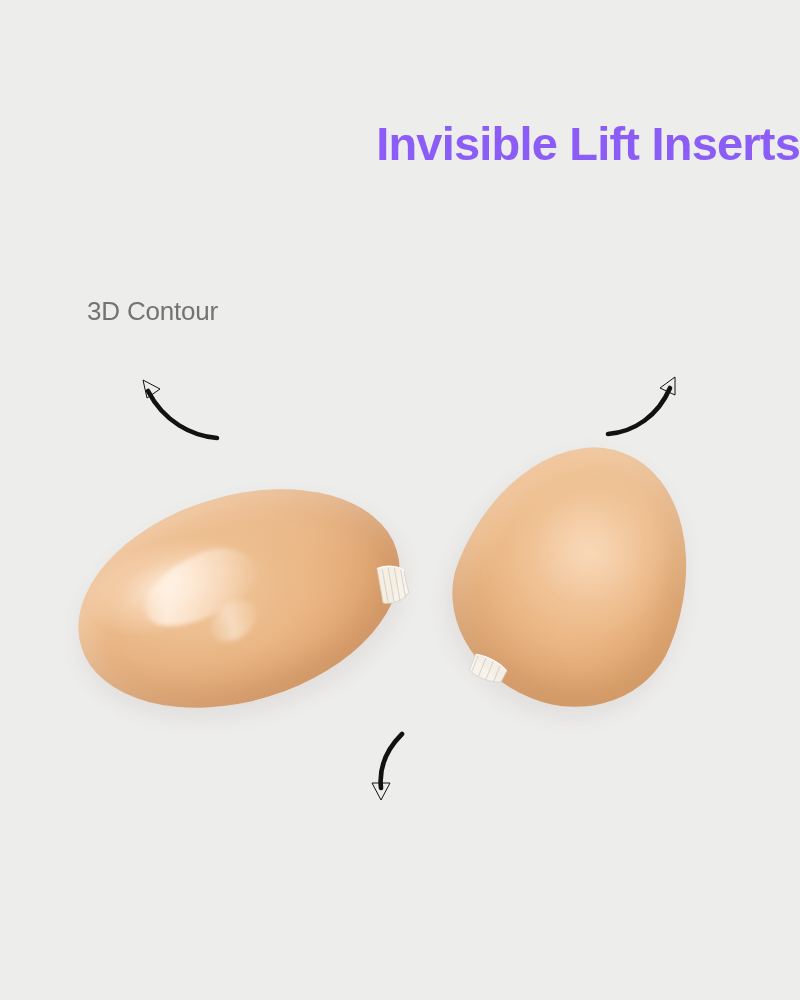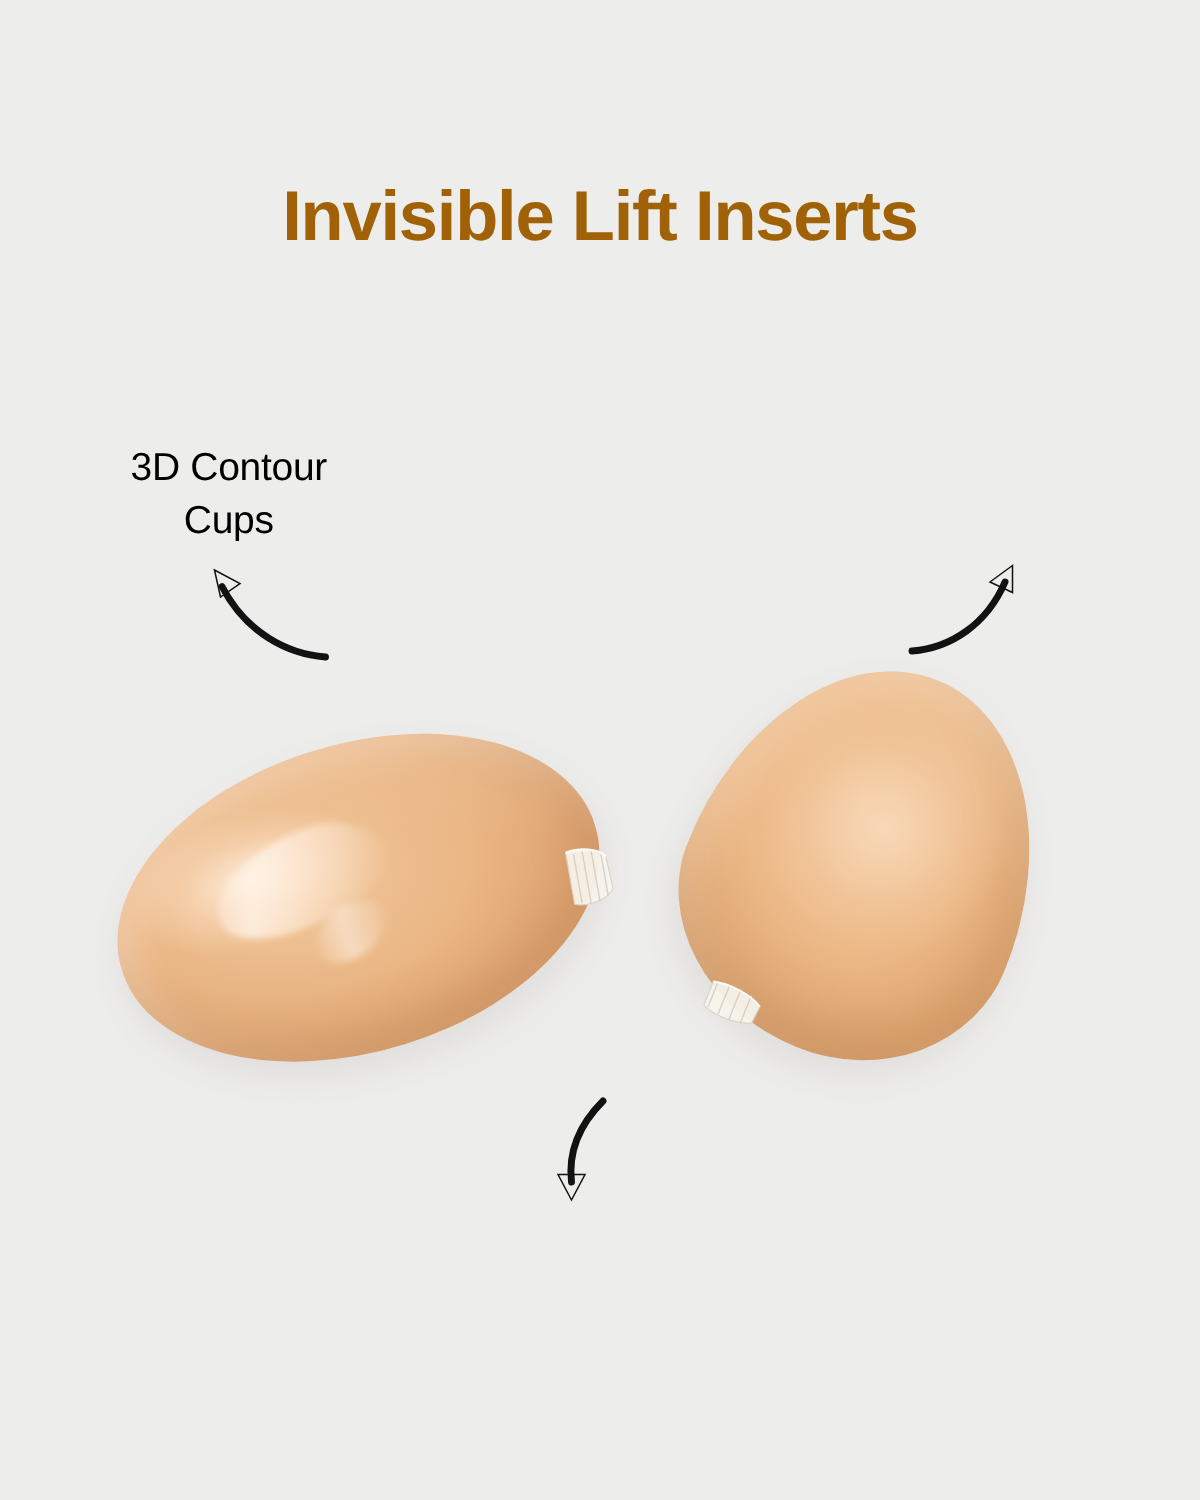--- a/index.html
+++ b/index.html
@@ -16,38 +16,38 @@
     font-family: "Liberation Sans", sans-serif;
     -webkit-font-smoothing: antialiased;
   }
 
   
   #title {
     position: absolute;
     left: 0;
     top: 118px;
     width: 800px;
-    text-align: center;
+    text-align: right;
     font-family: "Liberation Sans", sans-serif;
     font-size: 47px;
     font-weight: 700;
     letter-spacing: -0.8px;
-    color: #a16207;
+    color: #8b5cf6;
     line-height: 1.1;
     white-space: nowrap;
   }
 
   
   .label {
     position: absolute;
     text-align: center;
     font-family: "Liberation Sans", sans-serif;
     font-size: 26px;
     font-weight: 400;
-    color: #000000;
+    color: #737373;
     line-height: 1.33;
     letter-spacing: -0.2px;
   }
   .label .ln { display: block; white-space: nowrap; }
 
   #label-left      { left: 20px;  top: 294px; width: 265px; }
   #label-right     { left: 495px; top: 294px; width: 305px; }
   #label-bottom    { left: 235px; top: 810px; width: 330px; }
 
   
@@ -176,21 +176,20 @@
 </style>
 </head>
 <body>
 
 <div id="stage" style="--bg: #ededec;">
 
   <div id="title">Invisible Lift Inserts</div>
 
   <div id="label-left" class="label">
     <span class="ln">3D Contour</span>
-    <span class="ln">Cups</span>
   </div>
 
   <div id="arrow-left" class="arrow">
     <svg width="110" height="80" viewBox="0 0 110 80">
       <path d="M97,70 C72,68 44,54 28,23" stroke-width="4.6" stroke-linecap="round" fill="none"></path>
       <path d="M23,12 L27,30 L40,21 Z" fill="#121212" stroke="none"></path>
     </svg>
   </div>
 
 

